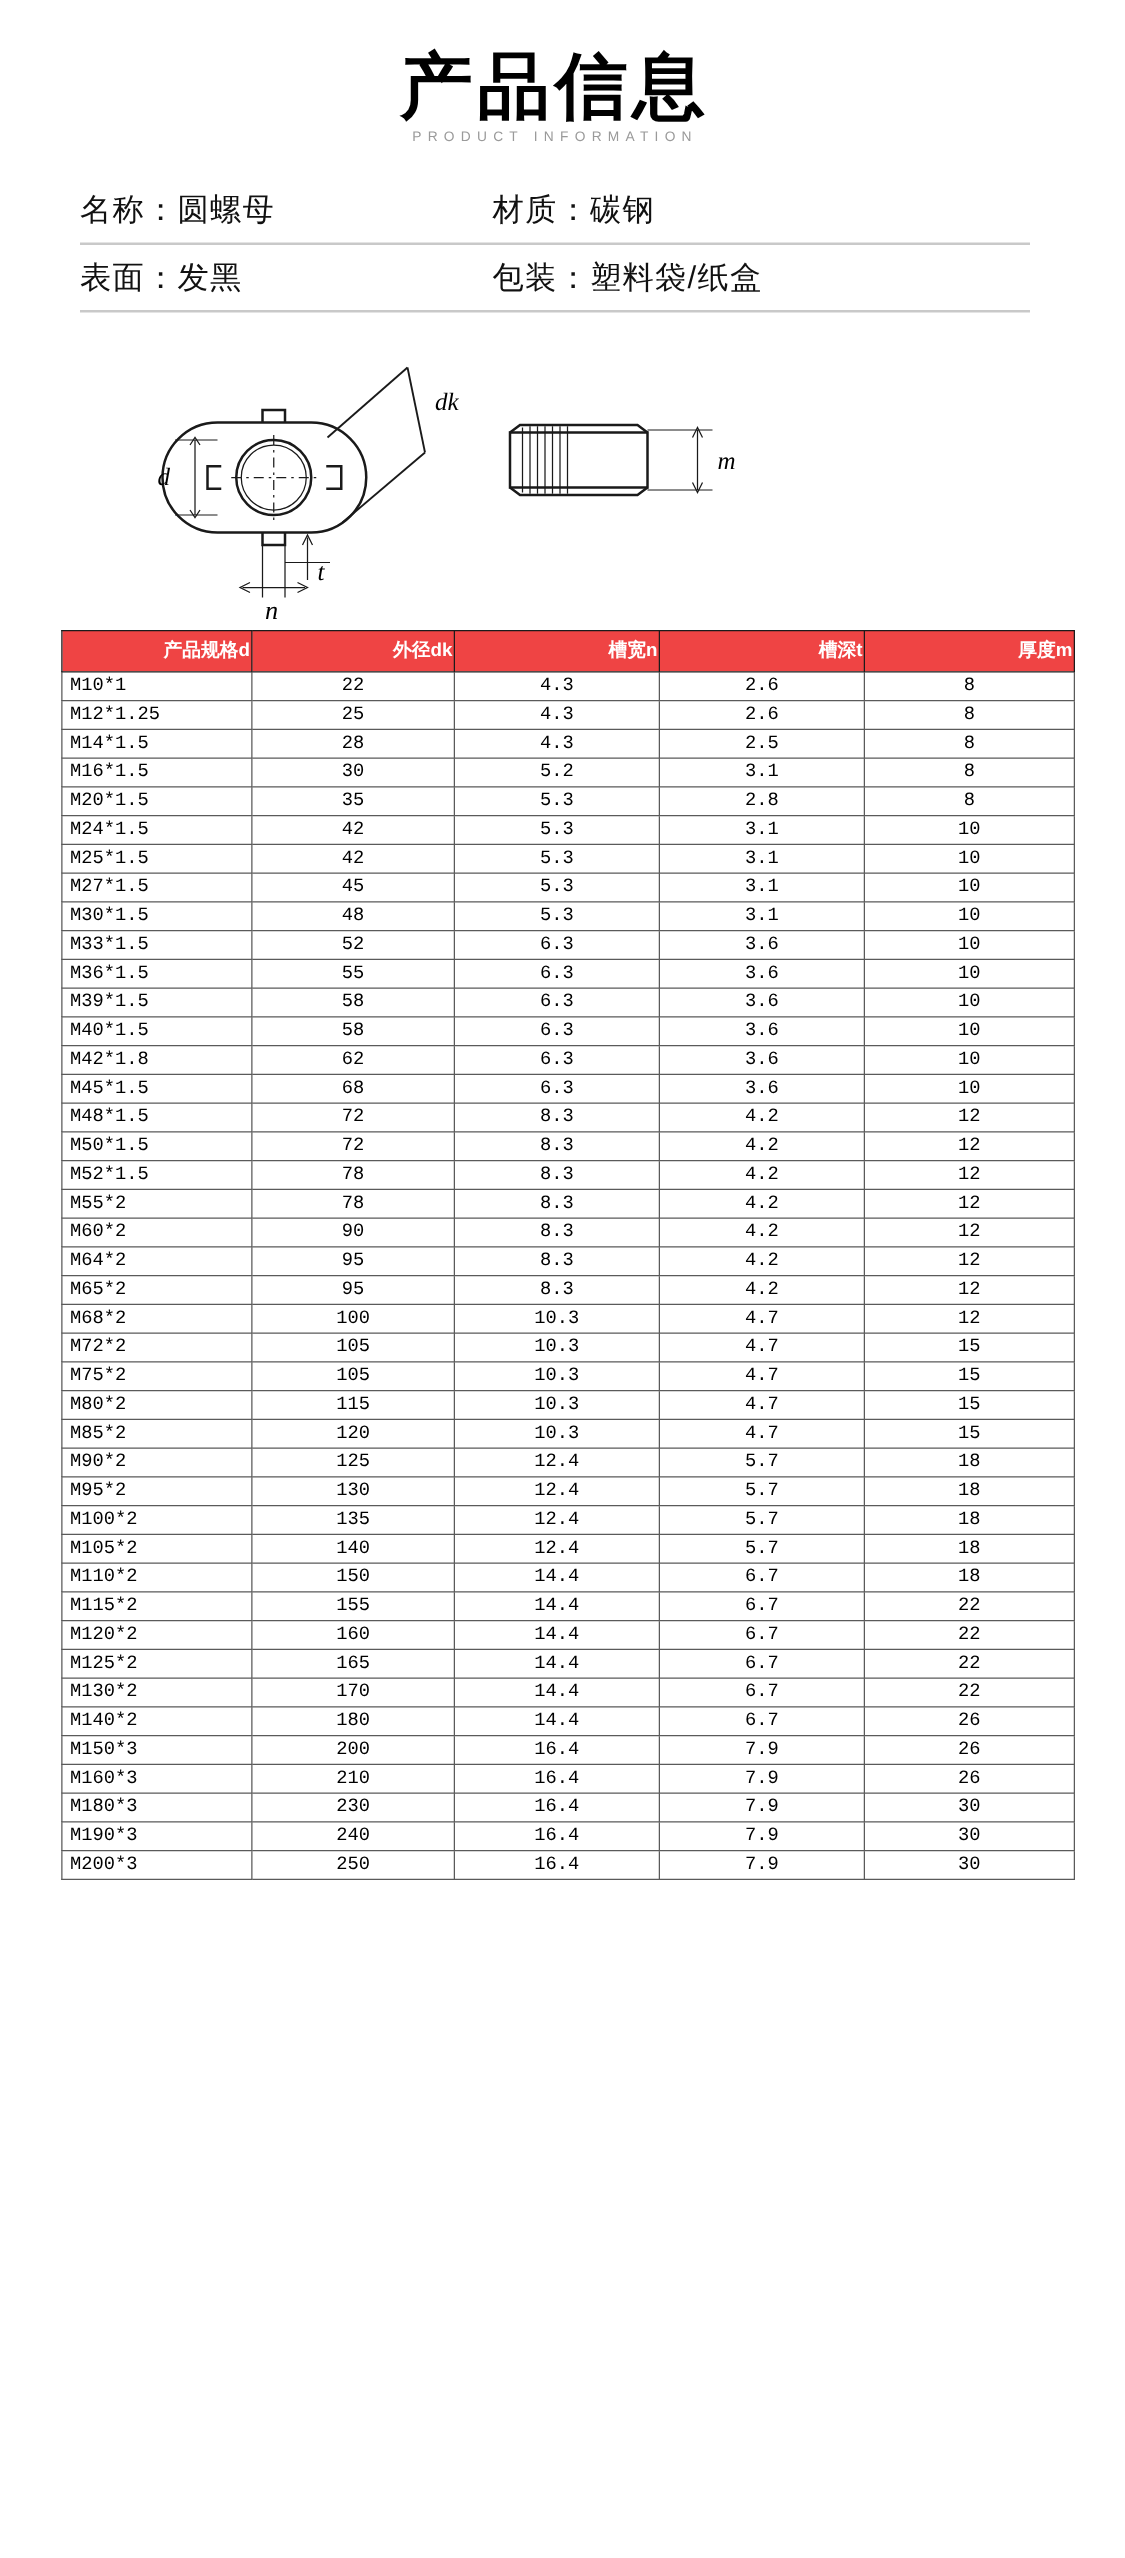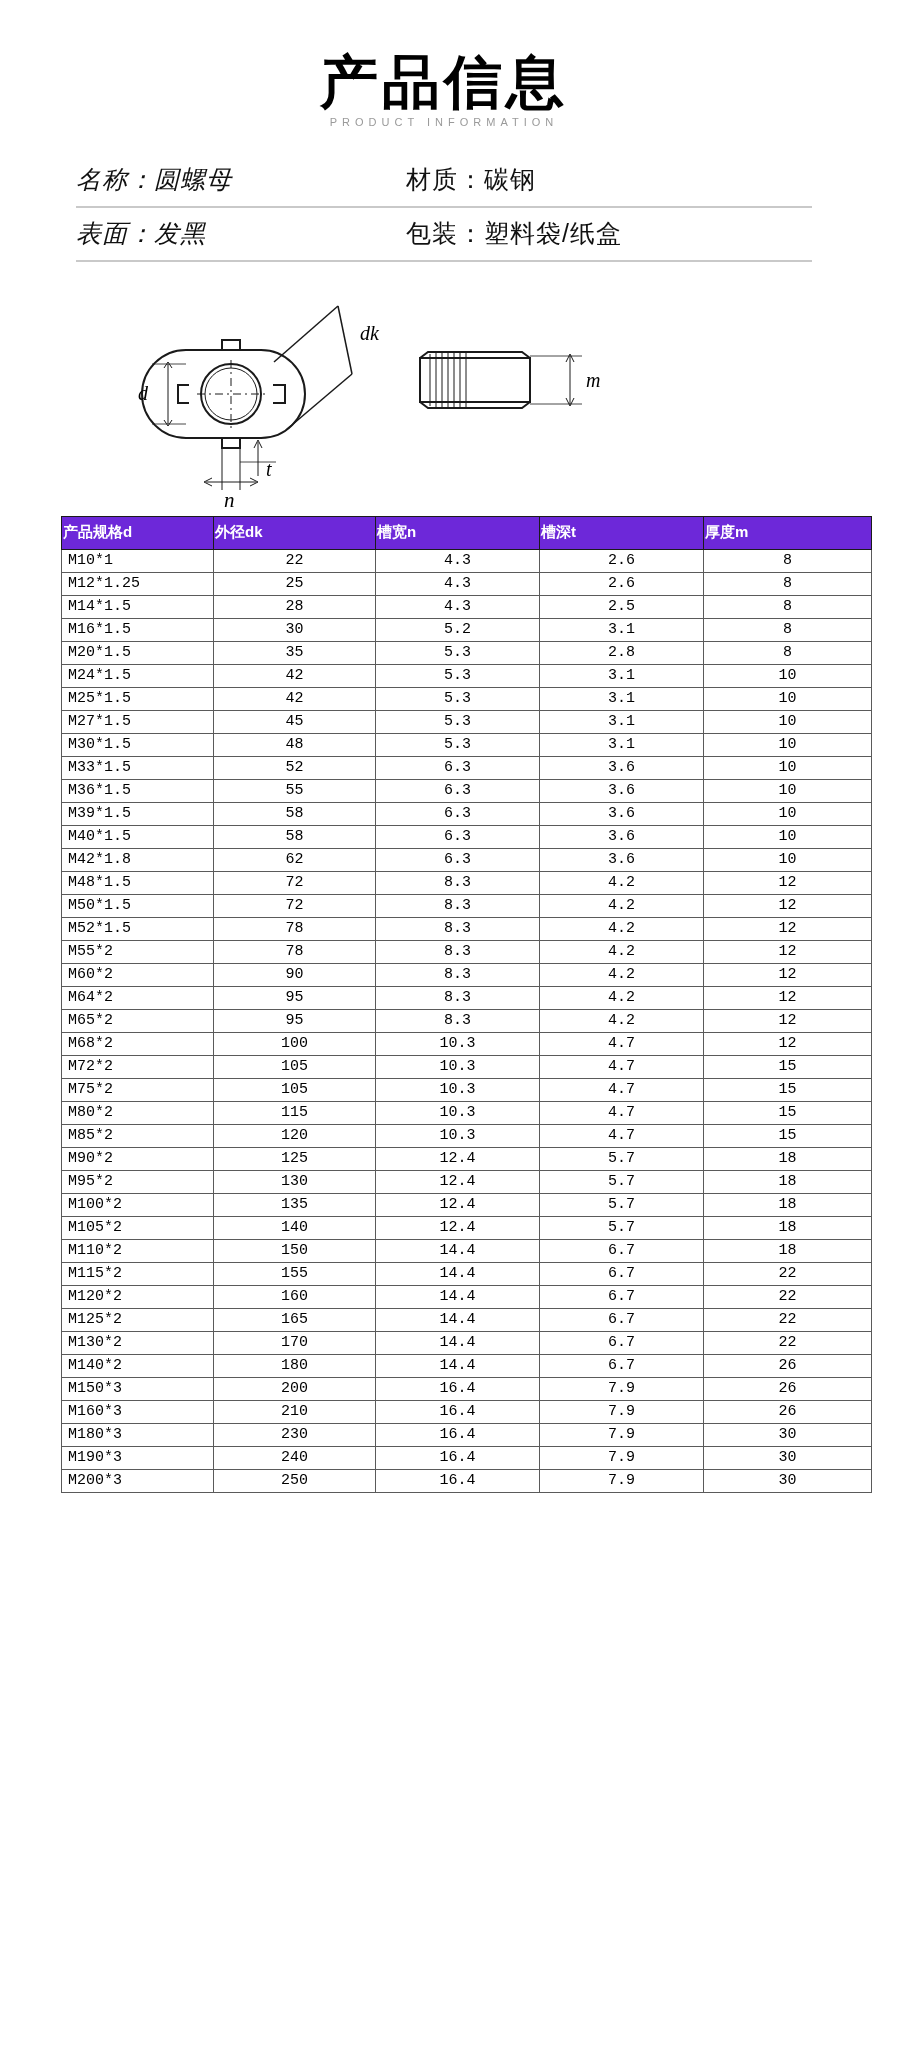--- a/index.html
+++ b/index.html
@@ -10,21 +10,21 @@
   body {
     width: 900px;
     min-height: 2046px;
     font-family: "Liberation Serif", serif;
     color: #000000;
     position: relative;
   }
   .page {
     width: 888px;
     box-sizing: border-box;
-    padding: 16px;
+    padding: 4px;
   }
 
   
   .header {
     text-align: center;
     padding-top: 34px;
   }
   .title-cn {
     font-family: "Liberation Sans", sans-serif;
     font-weight: bold;
@@ -50,21 +50,21 @@
     align-items: center;
     height: 52px;
   }
   .info-cell {
     font-family: "Liberation Sans", sans-serif;
     font-size: 25px;
     color: #111;
     letter-spacing: 1px;
     white-space: nowrap;
   }
-  .info-cell.left { width: 330px; font-style: italic; }
+  .info-cell.left { width: 330px; }
   .info-cell .label { }
   .info-cell .value { }
   .info-sep {
     height: 2px;
     background: #c9c9c9;
     width: 100%;
   }
 
   
   .drawing {
@@ -79,27 +79,27 @@
   
   .table-wrap {
     margin: 6px 45px 0 45px;
   }
   table.spec {
     border-collapse: collapse;
     width: 810px;
     table-layout: fixed;
   }
   table.spec th {
-    background: #6d28d9;
+    background: #ef4444;
     color: #ffffff;
     font-family: "Liberation Sans", sans-serif;
     font-size: 15px;
     font-weight: bold;
     height: 30px;
-    text-align: left;
+    text-align: right;
     border: 1px solid #1b1b1b;
     letter-spacing: 0px;
   }
   table.spec td {
     border: 1px solid #5a5a5a;
     height: 22px;
     font-family: "Liberation Mono", monospace;
     font-size: 15px;
     text-align: center;
     color: #000;
@@ -350,20 +350,27 @@
             <td>10</td>
           </tr>
           <tr>
             <td class="first">M42*1.8</td>
             <td>62</td>
             <td>6.3</td>
             <td>3.6</td>
             <td>10</td>
           </tr>
           <tr>
+            <td class="first">M45*1.5</td>
+            <td>68</td>
+            <td>6.3</td>
+            <td>3.6</td>
+            <td>10</td>
+          </tr>
+          <tr>
             <td class="first">M48*1.5</td>
             <td>72</td>
             <td>8.3</td>
             <td>4.2</td>
             <td>12</td>
           </tr>
           <tr>
             <td class="first">M50*1.5</td>
             <td>72</td>
             <td>8.3</td>

